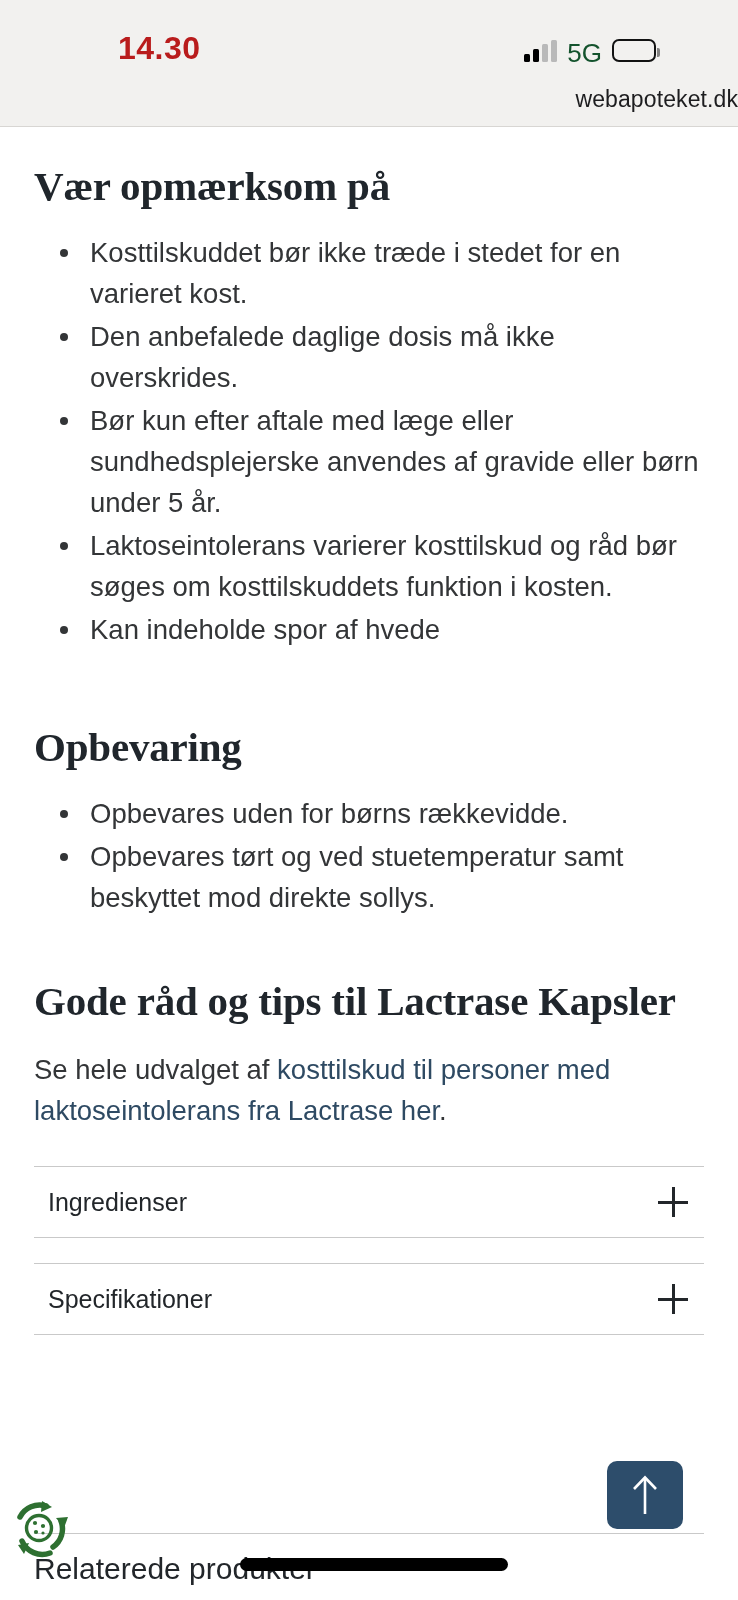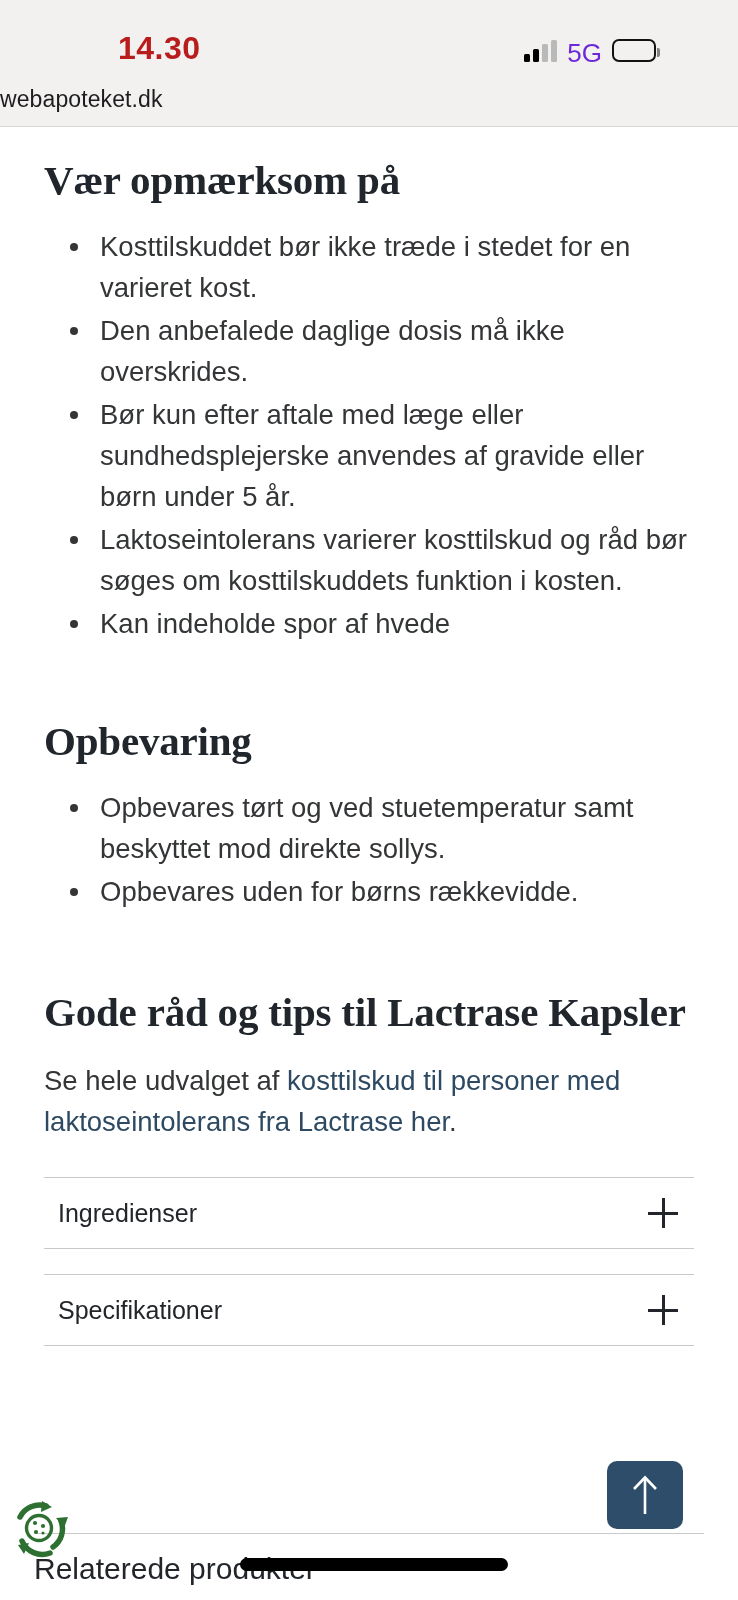--- a/index.html
+++ b/index.html
@@ -29,51 +29,51 @@
   .status-right {
     position:absolute; right:82px; top:32px;
     display:flex; align-items:flex-end; gap:10px; height:30px;
   }
   .signal { display:flex; align-items:flex-end; gap:3px; height:22px; }
   .signal i { display:block; width:6px; background:#000; border-radius:1.5px; }
   .signal i:nth-child(1){ height:8px; }
   .signal i:nth-child(2){ height:13px; }
   .signal i:nth-child(3){ height:18px; background:#b9b9b9; }
   .signal i:nth-child(4){ height:22px; background:#b9b9b9; }
-  .net-label { font-size:26px; font-weight:500; color:#6d28d9; line-height:22px; position:relative; top:2px;}
+  .net-label { font-size:26px; font-weight:500; color:#14532d; line-height:22px; position:relative; top:2px;}
   .battery {
     position:relative; width:44px; height:23px;
     border:2px solid #000; border-radius:7px; opacity:.92;
     padding:2px;
   }
   .battery .fill { height:100%; width:66%; background:#000; border-radius:4px; }
   .battery .cap {
     position:absolute; right:-6px; top:7px; width:3px; height:9px;
     background:#000; border-radius:0 2px 2px 0; opacity:.5;
   }
   .urlbar {
     position:absolute; top:86px; left:0; width:738px;
-    text-align:left; font-size:23px; color:#1d1d1f; letter-spacing:.1px;
+    text-align:right; font-size:23px; color:#1d1d1f; letter-spacing:.1px;
   }
 
   
   .content {
-    position:absolute; top:112px; left:0; width:738px;
-    padding:0 44px;
+    position:absolute; top:118px; left:0; width:738px;
+    padding:0 34px;
   }
   h2.section-title {
     font-family:"Liberation Serif", serif;
     font-weight:700;
     font-size:41px;
     color:#20262c;
     letter-spacing:-0.2px;
   }
   #h-attention { margin-top:44px; }
   #h-storage   { margin-top:73px; }
-  #h-tips      { margin-top:76px; }
+  #h-tips      { margin-top:59px; }
 
   ul.bullets { list-style:none; margin-top:22px; }
   ul.bullets li {
     position:relative;
     padding-left:56px;
     font-size:27.5px;
     line-height:41px;
     color:#333537;
     margin-bottom:2px;
   }
@@ -172,22 +172,22 @@
     <ul class="bullets">
       <li>Kosttilskuddet bør ikke træde i stedet for en varieret kost.</li>
       <li>Den anbefalede daglige dosis må ikke overskrides.</li>
       <li>Bør kun efter aftale med læge eller sundhedsplejerske anvendes af gravide eller børn under 5 år.</li>
       <li>Laktoseintolerans varierer kosttilskud og råd bør søges om kosttilskuddets funktion i kosten.</li>
       <li>Kan indeholde spor af hvede</li>
     </ul>
 
     <h2 id="h-storage" class="section-title">Opbevaring</h2>
     <ul class="bullets">
+      <li>Opbevares uden for børns rækkevidde.</li>
       <li>Opbevares tørt og ved stuetemperatur samt beskyttet mod direkte sollys.</li>
-      <li>Opbevares uden for børns rækkevidde.</li>
     </ul>
 
     <h2 id="h-tips" class="section-title">Gode råd og tips til Lactrase Kapsler</h2>
     <p class="lead"><span>Se hele udvalget af </span><a href="#">kosttilskud til personer med laktoseintolerans fra Lactrase her</a><span>.</span></p>
 
     <div class="accordion">
       <div class="acc-item">
         <div class="acc-row">
           <span class="acc-label">Ingredienser</span>
           <span class="plus-icon"></span>

